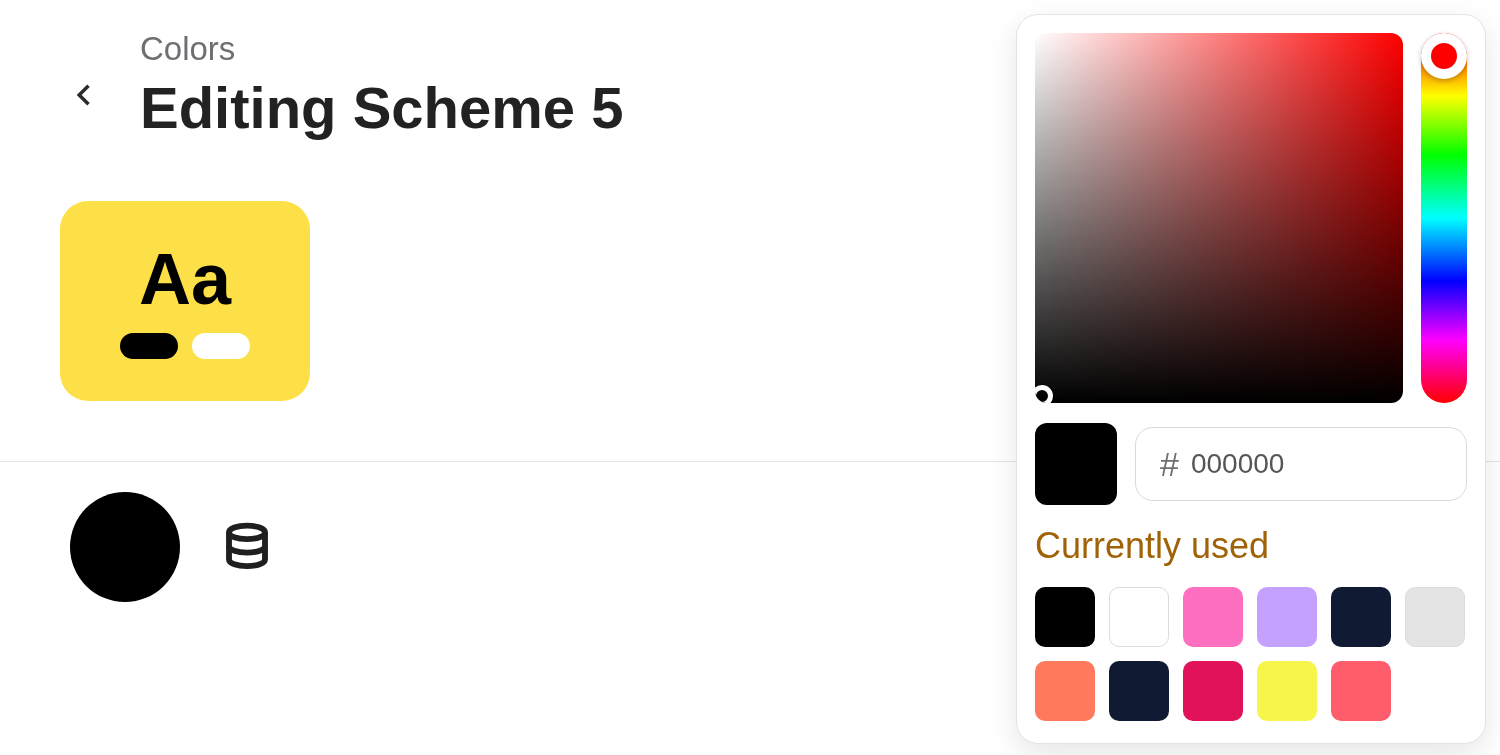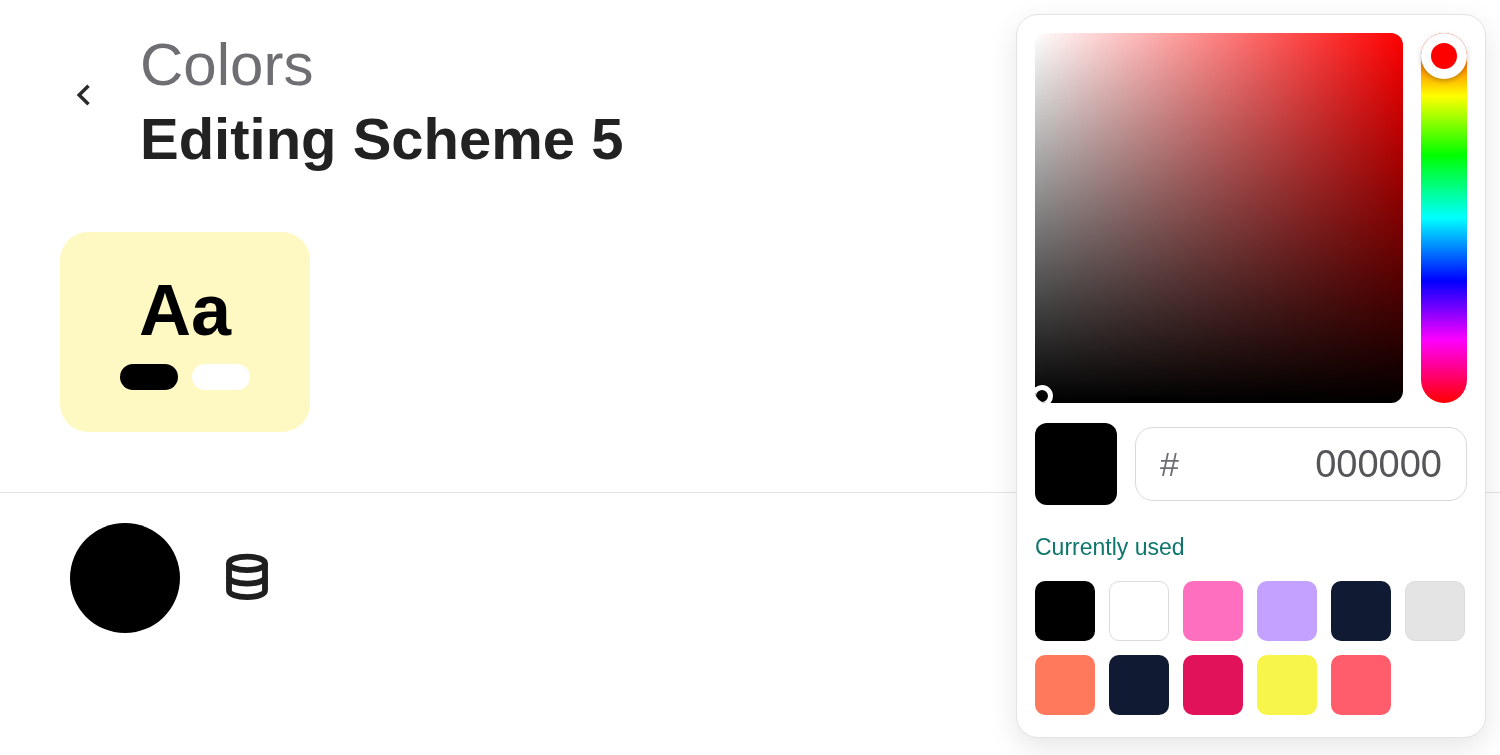--- a/index.html
+++ b/index.html
@@ -25,21 +25,21 @@
   height: 50px;
   display: flex;
   align-items: center;
   justify-content: center;
   margin-top: 40px;
   cursor: pointer;
 }
 .back-btn svg { width: 28px; height: 28px; stroke: #2a2a2a; stroke-width: 3; fill: none; }
 .header-text { display: flex; flex-direction: column; gap: 6px; }
 .breadcrumb {
-  font-size: 60px;
+  font-size: 33px;
   font-weight: 500;
   color: #6f6f73;
 }
 .page-title {
   font-size: 58px;
   font-weight: 700;
   color: #222;
 }
 
 
@@ -186,30 +186,28 @@
   display: flex;
   align-items: center;
   padding: 0 24px;
   gap: 12px;
   font-size: 34px;
 }
 .hex-hash { color: #6e6e72; }
 .hex-input {
   border: none;
   outline: none;
-  font-size: 38px;
+  font-size: 28px;
   width: 100%;
   color: #56565a;
   background: transparent;
-  text-align: right;
 }
 .currently-used-label {
-  font-size: 23px;
-  color: #0f766e;
-  margin-top: 9px;
+  font-size: 36px;
+  color: #a16207;
 }
 .swatch-grid {
   display: flex;
   flex-direction: column;
   gap: 14px;
 }
 .swatch-row { display: flex; gap: 14px; }
 .sw {
   width: 60px;
   height: 60px;
@@ -228,21 +226,21 @@
       <polyline points="15 4 7 12 15 20"></polyline>
     </svg>
   </div>
   <div class="header-text">
     <div class="breadcrumb">Colors</div>
     <div class="page-title">Editing Scheme 5</div>
   </div>
 </div>
 
 <div class="info-row">
-  <div class="scheme-preview" style="background: #fef9c3;">
+  <div class="scheme-preview" style="background: #fde047;">
     <div class="aa">Aa</div>
     <div class="pills">
       <div class="pill dark" style="background: rgb(0, 0, 0);"></div>
       <div class="pill light" style="background: rgb(255, 255, 255);"></div>
     </div>
   </div>
 </div>
 
 <div class="property-row">
   <div class="swatch-circle" style="background: rgb(0, 0, 0);"></div>

